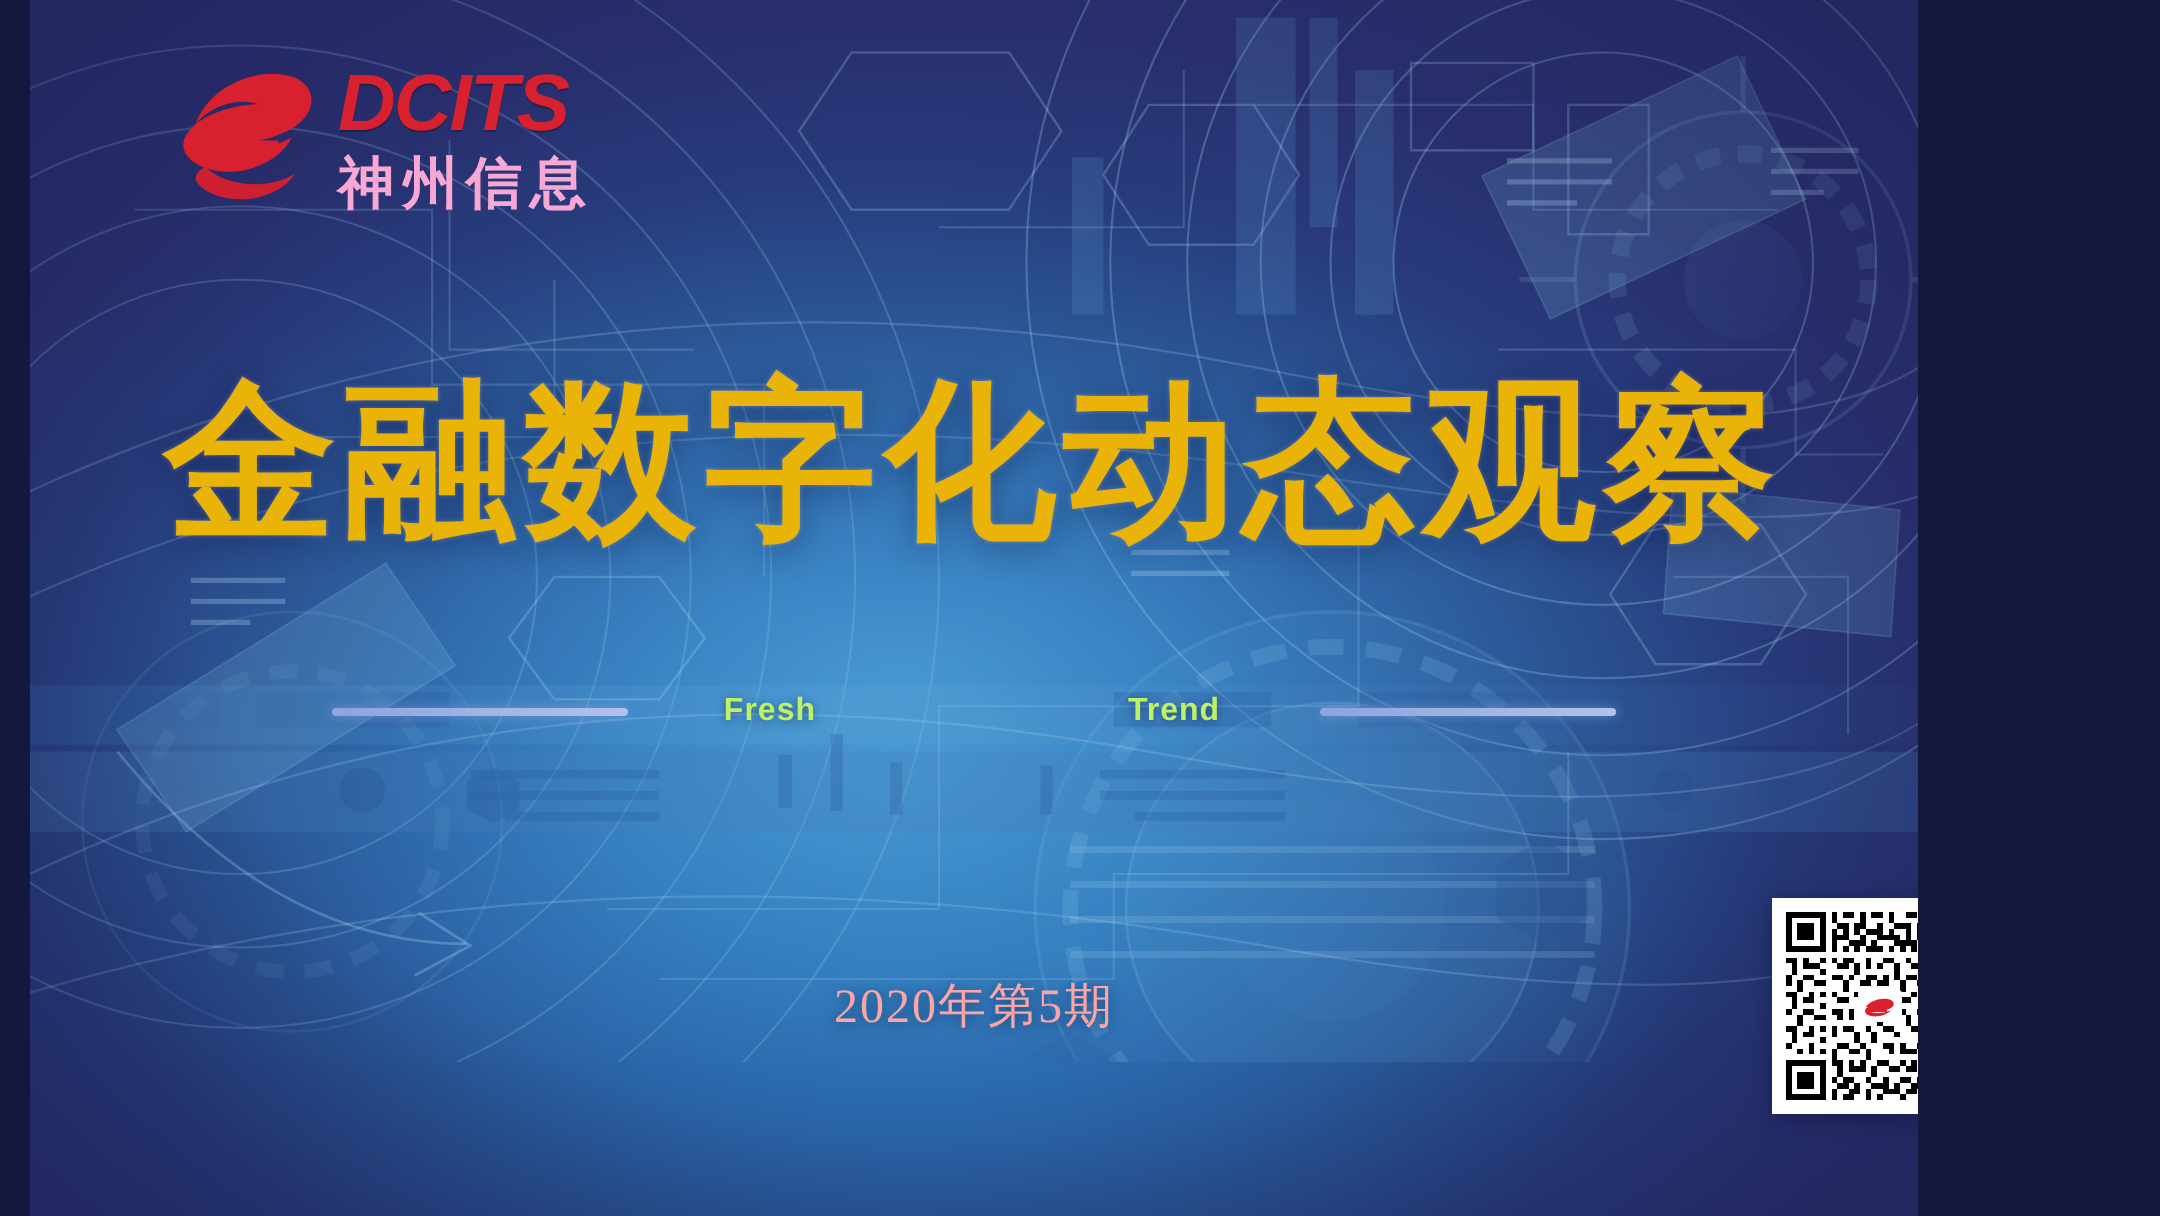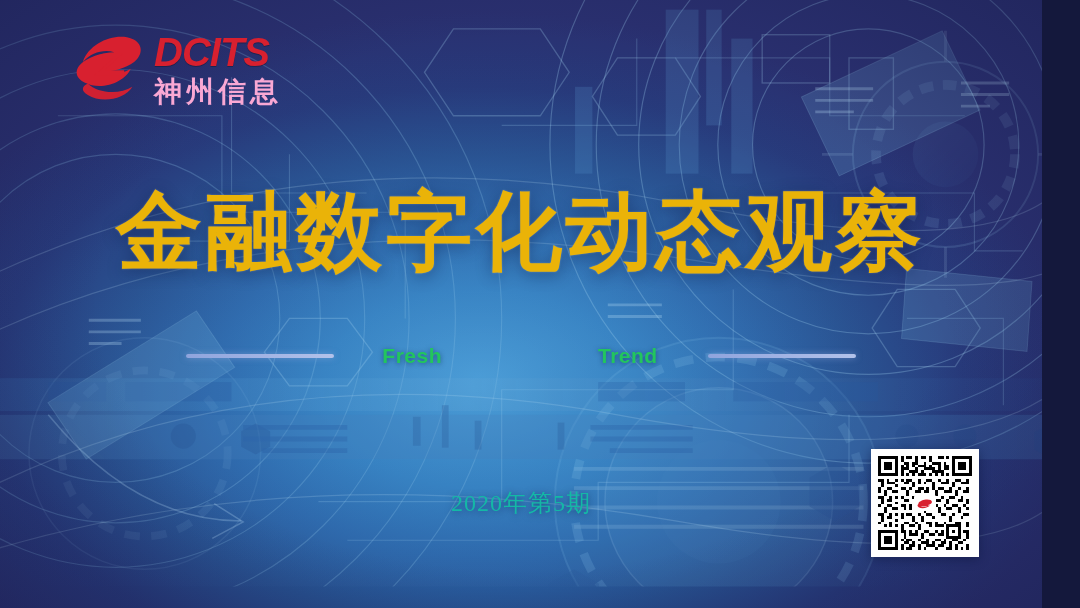--- a/index.html
+++ b/index.html
@@ -1,20 +1,21 @@
 <!DOCTYPE html>
 <html><head>
 <meta charset="utf-8">
 <style>
   html,body{margin:0;padding:0;background:#14183c;}
   *{box-sizing:border-box;}
   #poster{
-    position:relative;width:1042px;height:608px;overflow:hidden;
+    position:relative;width:944px;height:608px;overflow:hidden;
     font-family:"Liberation Sans","DejaVu Sans",sans-serif;
     background:#253070;
+    margin-left:15px;
   }
 
   
   .bg-base{position:absolute;inset:0;
     background:
       radial-gradient(ellipse 58% 62% at 46% 64%, #3d93d0 0%, #2f7ec0 26%, #2a67ab 44%, #27508f 62%, #27397a 80%, #2a3070 100%),
       linear-gradient(110deg,#2a2f6e 0%,#2b3b81 22%,#2d5ea2 48%,#2b4a91 72%,#292f6d 100%);
   }
   .bg-vignette{position:absolute;inset:0;
     background:
@@ -38,27 +39,27 @@
     text-shadow:0 3px 16px rgba(10,25,70,.45), 0 0 2px rgba(255,255,255,.35);}
 
   
   .tagline{position:absolute;left:0;right:0;top:340px;height:32px;
     display:flex;align-items:center;justify-content:center;gap:0;}
   .tag-rule{height:4px;width:148px;border-radius:2px;
     background:linear-gradient(90deg,#8fa4dd,#b3c2ea);
     box-shadow:0 0 6px rgba(160,180,235,.5);}
   .tag-rule.left{margin-right:48px;}
   .tag-rule.right{margin-left:50px;}
-  .tag-word{color:#22c55e;font-size:21px;font-weight:bold;letter-spacing:.5px;
+  .tag-word{color:#bef264;font-size:16px;font-weight:bold;letter-spacing:.5px;
     text-shadow:0 1px 5px rgba(10,40,80,.55);}
   .tag-gap{width:78px;}
 
   
   .issue{position:absolute;left:0;right:0;top:487px;text-align:center;
-    color:#14b8a6;font-size:24px;letter-spacing:1px;
+    color:#fca5a5;font-size:24px;letter-spacing:1px;
     font-family:"Liberation Serif","DejaVu Serif",serif;
     text-shadow:0 1px 7px rgba(10,35,80,.6);}
 
   
   .qr{position:absolute;left:871px;top:449px;width:108px;height:108px;
     background:#ffffff;padding:7px;box-shadow:0 2px 10px rgba(8,16,50,.45);}
   .qr-canvas{position:relative;width:94px;height:94px;background:#ffffff;}
   .qr-logo{position:absolute;left:50%;top:50%;transform:translate(-50%,-50%);
     width:22px;height:16px;background:#ffffff;border-radius:2px;
     display:flex;align-items:center;justify-content:center;}

